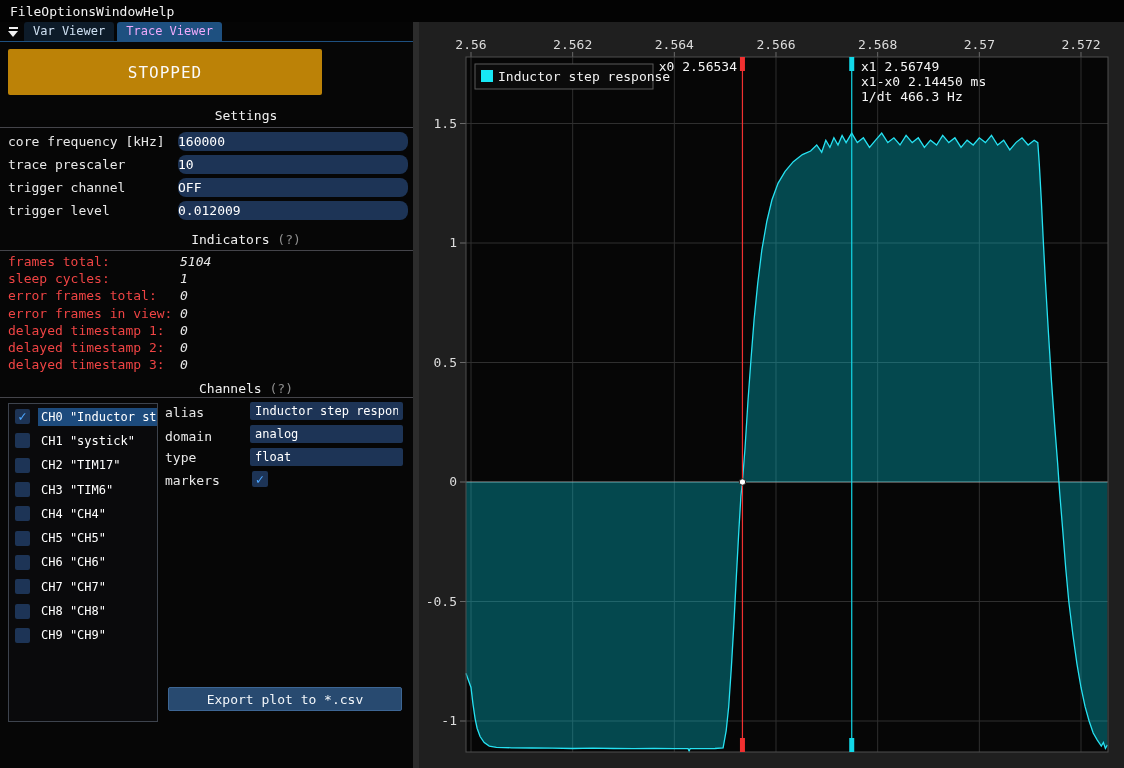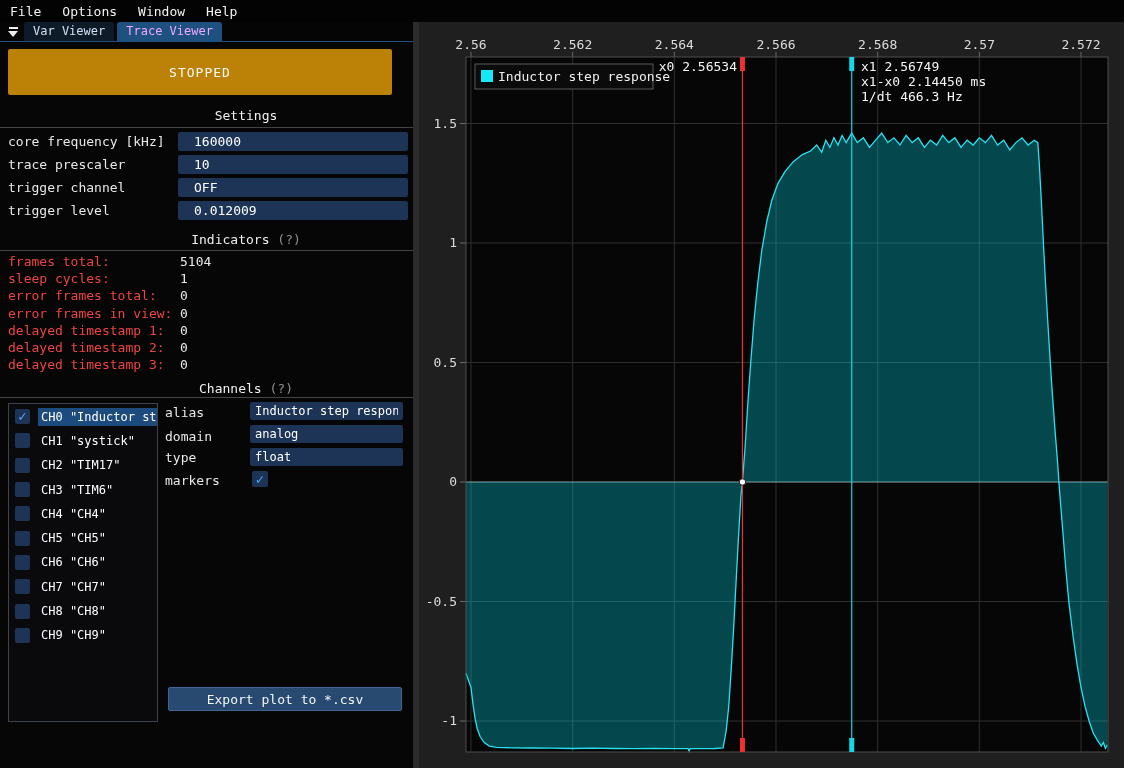--- a/index.html
+++ b/index.html
@@ -1,56 +1,56 @@
 <!DOCTYPE html>
 <html style="--stopped: #bc8207; --input: #1d3456; --tab-active: #1e5080; --sel-row: #1d4b7d; --check: #4da6ff; --export: #284a70; --series-line: #26e2f2; --marker-red: #f03030; --marker-cyan: #12d8e8;"><head>
 <meta charset="utf-8">
 <style>
   * { margin:0; padding:0; box-sizing:border-box; }
   html,body { width:1124px; height:768px; background:#060606; overflow:hidden;
     font-family:"DejaVu Sans Mono","Liberation Mono",monospace; }
   .menubar { height:22px; background:#030303; display:flex; align-items:center;
-    gap:21px; padding-left:10px; }
+    padding-left:10px; }
   .menu-item { color:#f2f2f2; font-size:13px; cursor:default; }
   .content { display:flex; height:746px; }
   .left-col { position:relative; width:413px; height:746px; background:#060606; flex:0 0 413px; }
   .divider { width:6px; flex:0 0 6px; background:#2c2c2c; }
   .right-col { position:relative; width:705px; flex:0 0 705px; background:#1f1f1f; }
 
   
   .tabbar { position:absolute; left:0; top:0; width:413px; height:20px;
     background:#050505; border-bottom:1px solid var(--tab-active); display:flex; align-items:flex-end; }
   .tab-icon { width:16px; height:19px; margin-left:5px; display:flex; flex-direction:column;
     align-items:center; justify-content:center; }
   .tab-icon .bar { width:9px; height:2px; background:#f0f0f0; margin-bottom:2px; }
   .tab-icon .tri { width:0; height:0; border-left:5px solid transparent;
     border-right:5px solid transparent; border-top:6px solid #f0f0f0; }
   .tab { height:19px; line-height:19px; padding:0 9px; font-size:12px; color:#cfe0f2;
     background:#0d1b29; margin-left:3px; border-radius:3px 3px 0 0; }
   .tab.active { background:var(--tab-active); color:#f0abfc; }
 
-  .stopped-btn { position:absolute; left:8px; top:27px; width:384px; height:46px;
+  .stopped-btn { position:absolute; left:8px; top:27px; width:314px; height:46px;
     background:var(--stopped); border:none; border-radius:2px; color:#fafafa;
-    font-family:inherit; font-size:13px; letter-spacing:1px; text-align:center; }
+    font-family:inherit; font-size:16px; letter-spacing:1px; text-align:center; }
 
   .section-header { position:absolute; left:0; width:492px; text-align:center;
     color:#f0f0f0; font-size:13px; }
   .section-header .help { color:#8f8f8f; }
   .rule { position:absolute; left:0; width:413px; height:1px; background:#44444a; }
 
   .settings-rows { position:absolute; left:8px; top:108px; width:400px; }
   .s-row { display:flex; align-items:center; height:23px; }
   .s-label { flex:0 0 170px; color:#e8e8e8; font-size:13px; }
   .s-input { flex:0 0 230px; height:19px; background:var(--input); border:none;
-    border-radius:2px; color:#ffffff; font-family:inherit; font-size:13px; padding:0 16px; }
+    border-radius:8px; color:#ffffff; font-family:inherit; font-size:13px; padding:0 0; }
 
   .ind-rows { position:absolute; left:8px; top:231px; width:400px; }
   .i-row { display:flex; height:17.2px; align-items:center; }
   .i-label { flex:0 0 172px; color:#ef4444; font-size:13px; }
-  .i-value { color:#e8e8e8; font-size:13px; }
+  .i-value { color:#e8e8e8; font-size:13px;font-style:italic; }
 
   .channel-box { position:absolute; left:8px; top:381px; width:150px; height:319px;
     background:#0a0a0c; border:1px solid #3d434d; overflow:hidden; }
   .ch-row { display:flex; align-items:center; height:23.3px; padding-left:6px; margin-top:1px; }
   .checkbox { width:15px; height:15px; background:var(--input); border-radius:2px;
     display:flex; align-items:center; justify-content:center; flex:0 0 15px; }
   .checkbox .mark { color:var(--check); font-size:14px; font-weight:bold; line-height:15px; }
   .ch-label { color:#ffffff; font-size:12px; margin-left:8px; white-space:nowrap; padding:2px 3px; }
   .ch-label.sel { background:var(--sel-row); }
 

